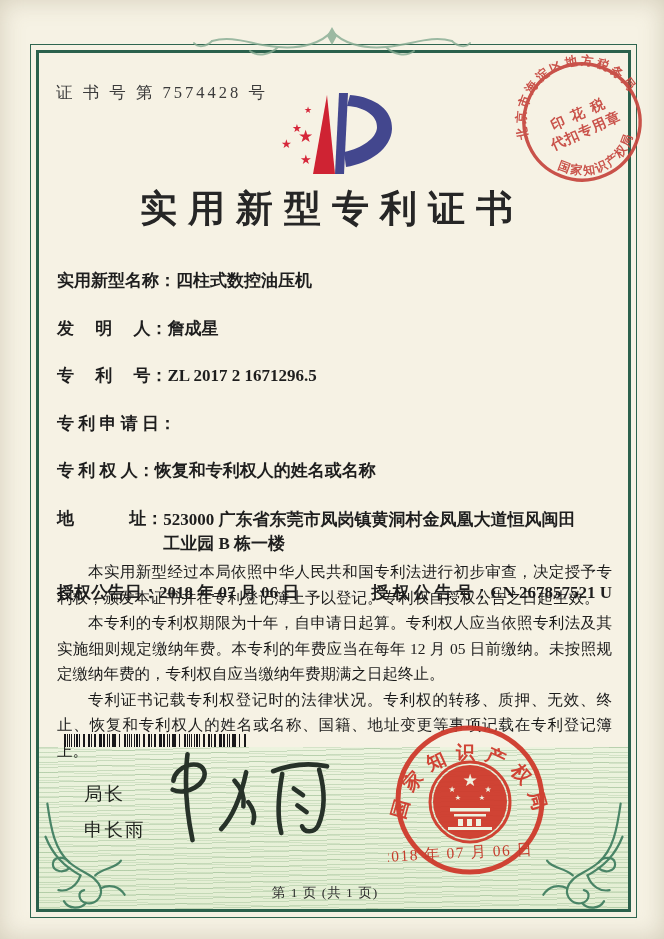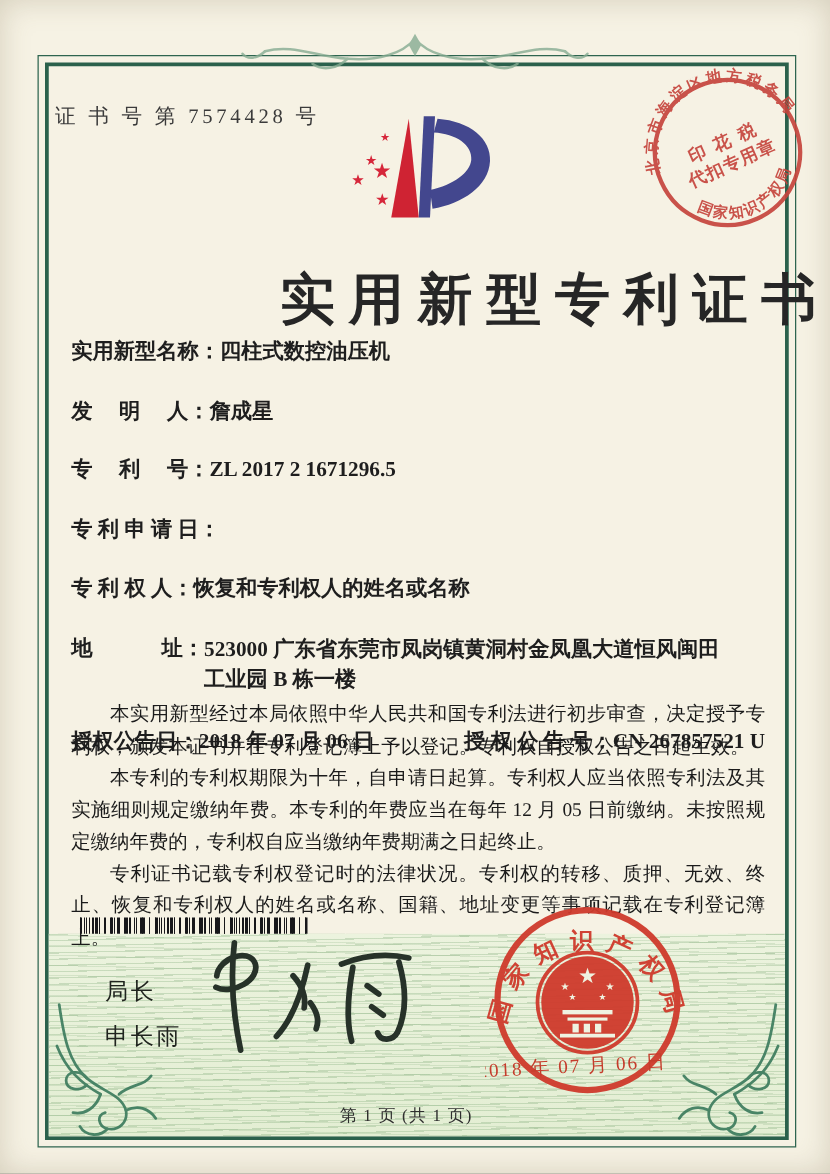--- a/index.html
+++ b/index.html
@@ -23,26 +23,26 @@
     position:absolute; left:39px; right:36px; top:747px; bottom:30px;
     background:
       repeating-linear-gradient(178.5deg, rgba(118,164,112,.30) 0 1px, rgba(0,0,0,0) 1px 5px),
       repeating-linear-gradient(181.5deg, rgba(118,164,112,.20) 0 1px, rgba(0,0,0,0) 1px 8px),
       linear-gradient(#ecf3de, #e3eed3);
   }
   .flourish{position:absolute; opacity:.9;}
   .flourish.bl{left:40px; bottom:24px;}
   .flourish.br{right:36px; bottom:24px; transform:scaleX(-1);}
   
-  .cert-number{position:absolute; left:44px; top:82px; font-size:16.5px;
+  .cert-number{position:absolute; left:56px; top:82px; font-size:16.5px;
     letter-spacing:3px; color:#3b3b3b;}
   .logo{position:absolute; left:276px; top:86px;}
   .tax-seal{position:absolute; left:516px; top:56px; transform:rotate(-24deg); opacity:.92;}
-  .doc-title{position:absolute; left:0; right:0; top:184px; text-align:right;
-    font-size:44px; font-weight:600; letter-spacing:11px; color:#262626;margin-top:26px;}
+  .doc-title{position:absolute; left:0; right:0; top:184px; text-align:center;
+    font-size:37px; font-weight:600; letter-spacing:11px; color:#262626;}
   
   .fields{position:absolute; left:57px; right:48px; top:270px; font-size:17px; color:#1e1e1e;}
   .field-row{display:flex; align-items:flex-start; margin-bottom:26.5px; line-height:21px;font-weight:bold;}
   .field-label{white-space:pre; flex:0 0 auto;}
   .field-value{white-space:pre-wrap;}
   .addr-block .field-value{line-height:24px;}
   .grant-row{display:flex;}
   .grant-pair{display:flex;}
   .grant-pair.second{margin-left:72px;}
   

